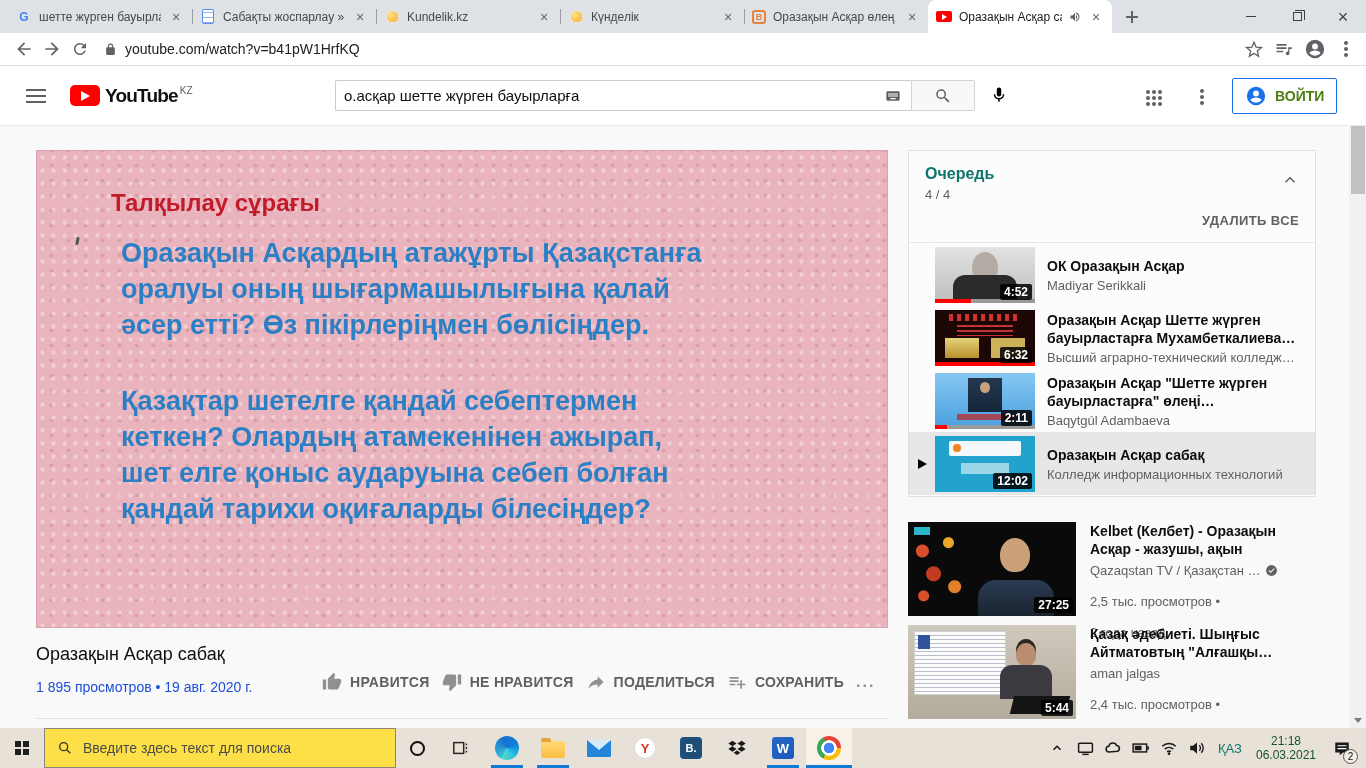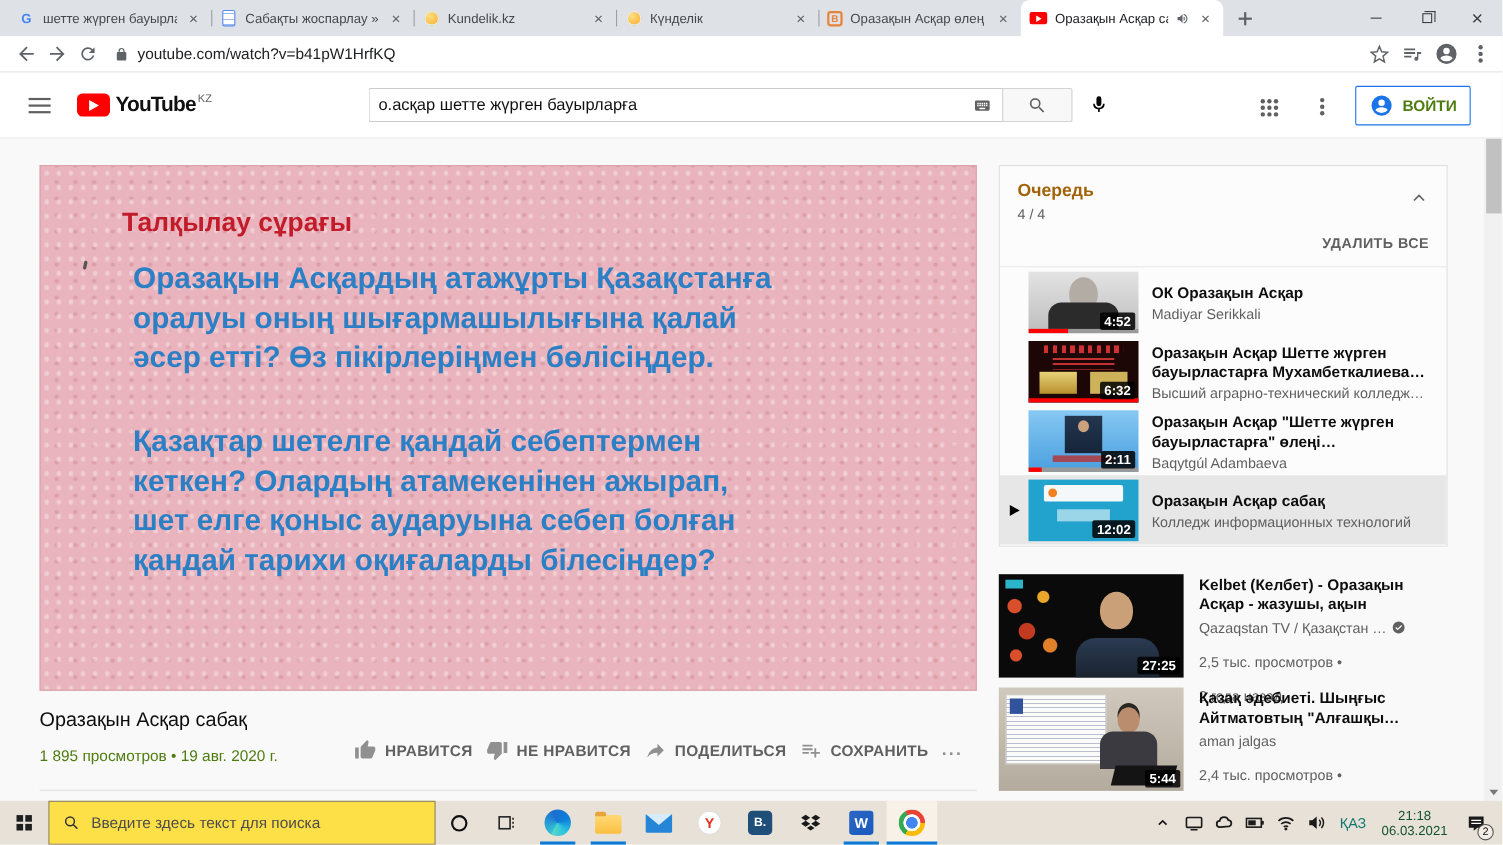--- a/index.html
+++ b/index.html
@@ -72,31 +72,31 @@
     background-size:11px 13px,17px 15px;background-position:0 0,6px 7px}
   .slide-mark{position:absolute;left:39px;top:86px;width:3px;height:8px;background:#555;border-radius:2px;transform:rotate(12deg)}
   .slide-title{position:absolute;left:74px;top:38px;font-size:24px;font-weight:bold;color:#c21b2a;white-space:nowrap}
   .slide-p{position:absolute;left:84px;font-size:27px;font-weight:bold;color:#2b7fc4;line-height:36px}
   .slide-p1{top:84px}
   .slide-p2{top:232px}
   .slide-p div{white-space:nowrap}
 
   
   .vtitle{position:absolute;left:36px;top:518px;font-size:18px;color:#0d0d0d}
-  .vstats{position:absolute;left:36px;top:553px;font-size:14px;color:#4d7c0f}
+  .vstats{position:absolute;left:36px;top:553px;font-size:14px;color:#1d4ed8}
   .actions{position:absolute;left:322px;top:546px;display:flex;align-items:center;gap:12px}
   .action{display:flex;align-items:center;gap:8px;font-size:14px;font-weight:bold;color:#606060;letter-spacing:.3px;cursor:pointer}
   .action svg{flex:none}
   .more-dots{font-size:16px;font-weight:bold;color:#909090;letter-spacing:2px;cursor:pointer}
   .vdivider{position:absolute;left:36px;top:592px;width:852px;height:1px;background:#e2e2e2}
 
   
   .queue{position:absolute;left:908px;top:24px;width:408px;height:347px;background:#fcfcfc;border:1px solid #e0e0e0;overflow:hidden}
   .q-header{position:relative;height:92px;border-bottom:1px solid #e8e8e8}
-  .q-title{position:absolute;left:16px;top:14px;font-size:16px;font-weight:bold;color:#a16207}
+  .q-title{position:absolute;left:16px;top:14px;font-size:16px;font-weight:bold;color:#0f766e}
   .q-pos{position:absolute;left:16px;top:36px;font-size:13px;color:#606060}
   .q-collapse{position:absolute;right:16px;top:20px;cursor:pointer}
   .q-removeall{position:absolute;right:16px;top:62px;font-size:13px;font-weight:bold;color:#606060;letter-spacing:.4px;cursor:pointer}
   .q-item{height:63px;display:flex;align-items:center;cursor:pointer;position:relative}
   .q-item.active{background:#e7e7e7}
   .q-gutter{width:26px;display:flex;align-items:center;justify-content:center;flex:none}
   .play-marker{width:0;height:0;border-left:9px solid #030303;border-top:5.5px solid transparent;border-bottom:5.5px solid transparent}
   .q-thumb{width:100px;height:56px;position:relative;flex:none;overflow:hidden}
   .q-dur,.rel-dur{position:absolute;right:3px;bottom:3px;background:rgba(0,0,0,.85);color:#fff;font-size:12px;font-weight:bold;padding:1px 4px;border-radius:2px;line-height:14px}
   .q-track{position:absolute;left:0;bottom:0;width:100%;height:4px;background:#9a9a9a}

